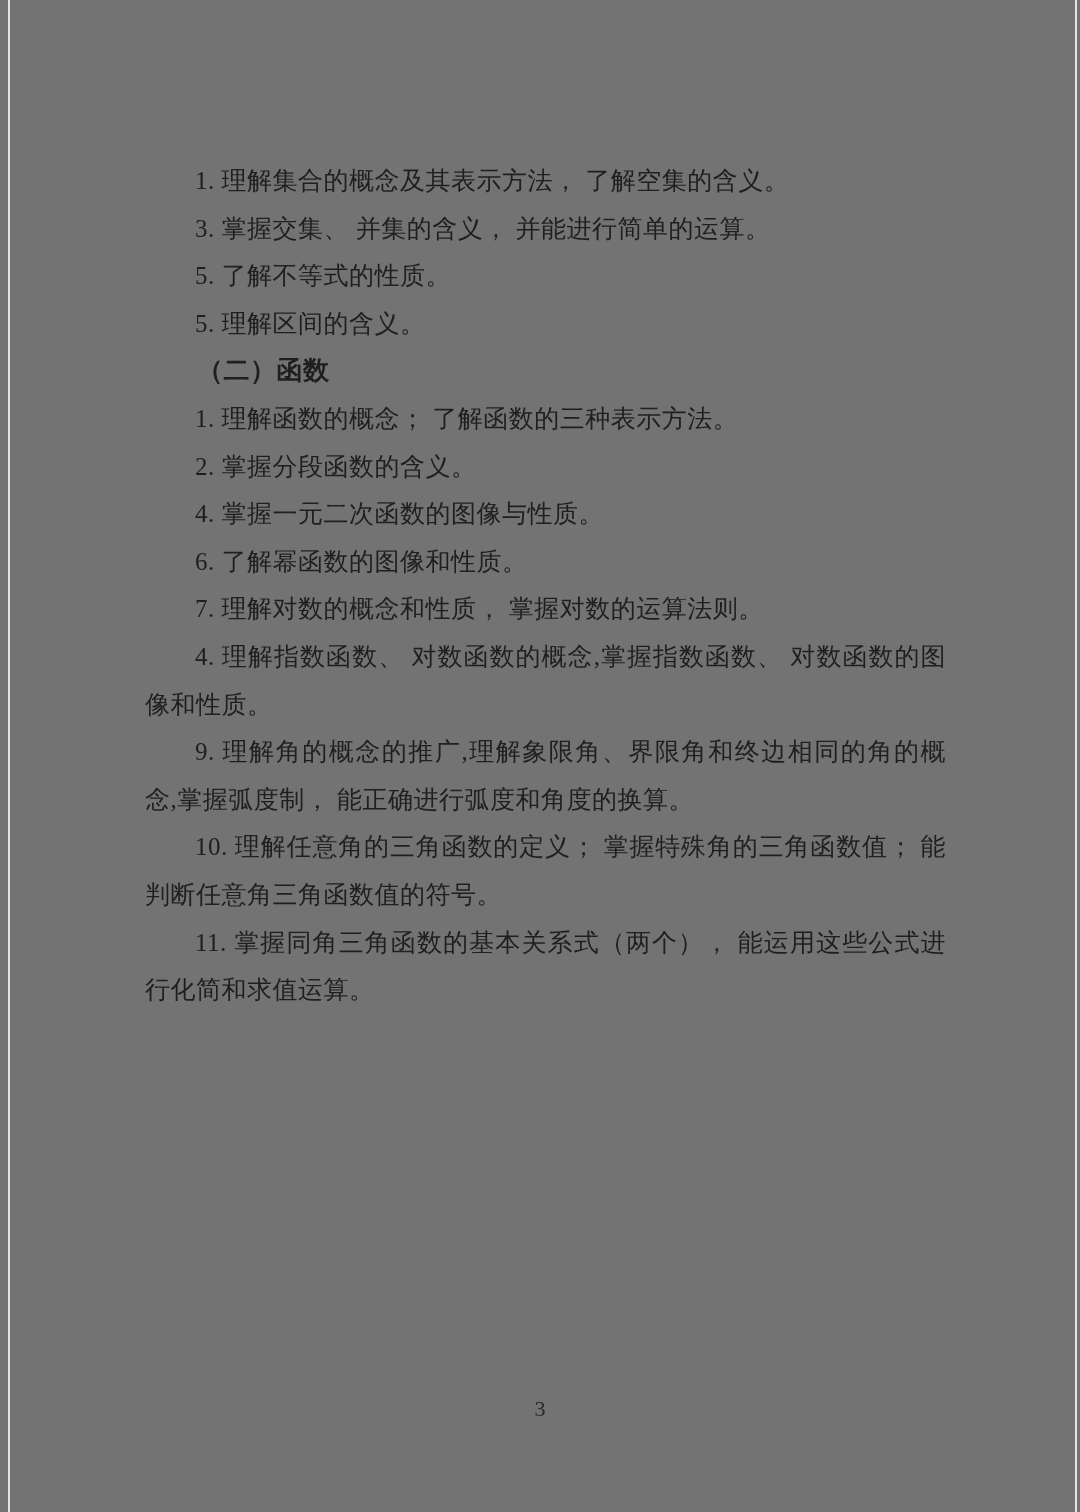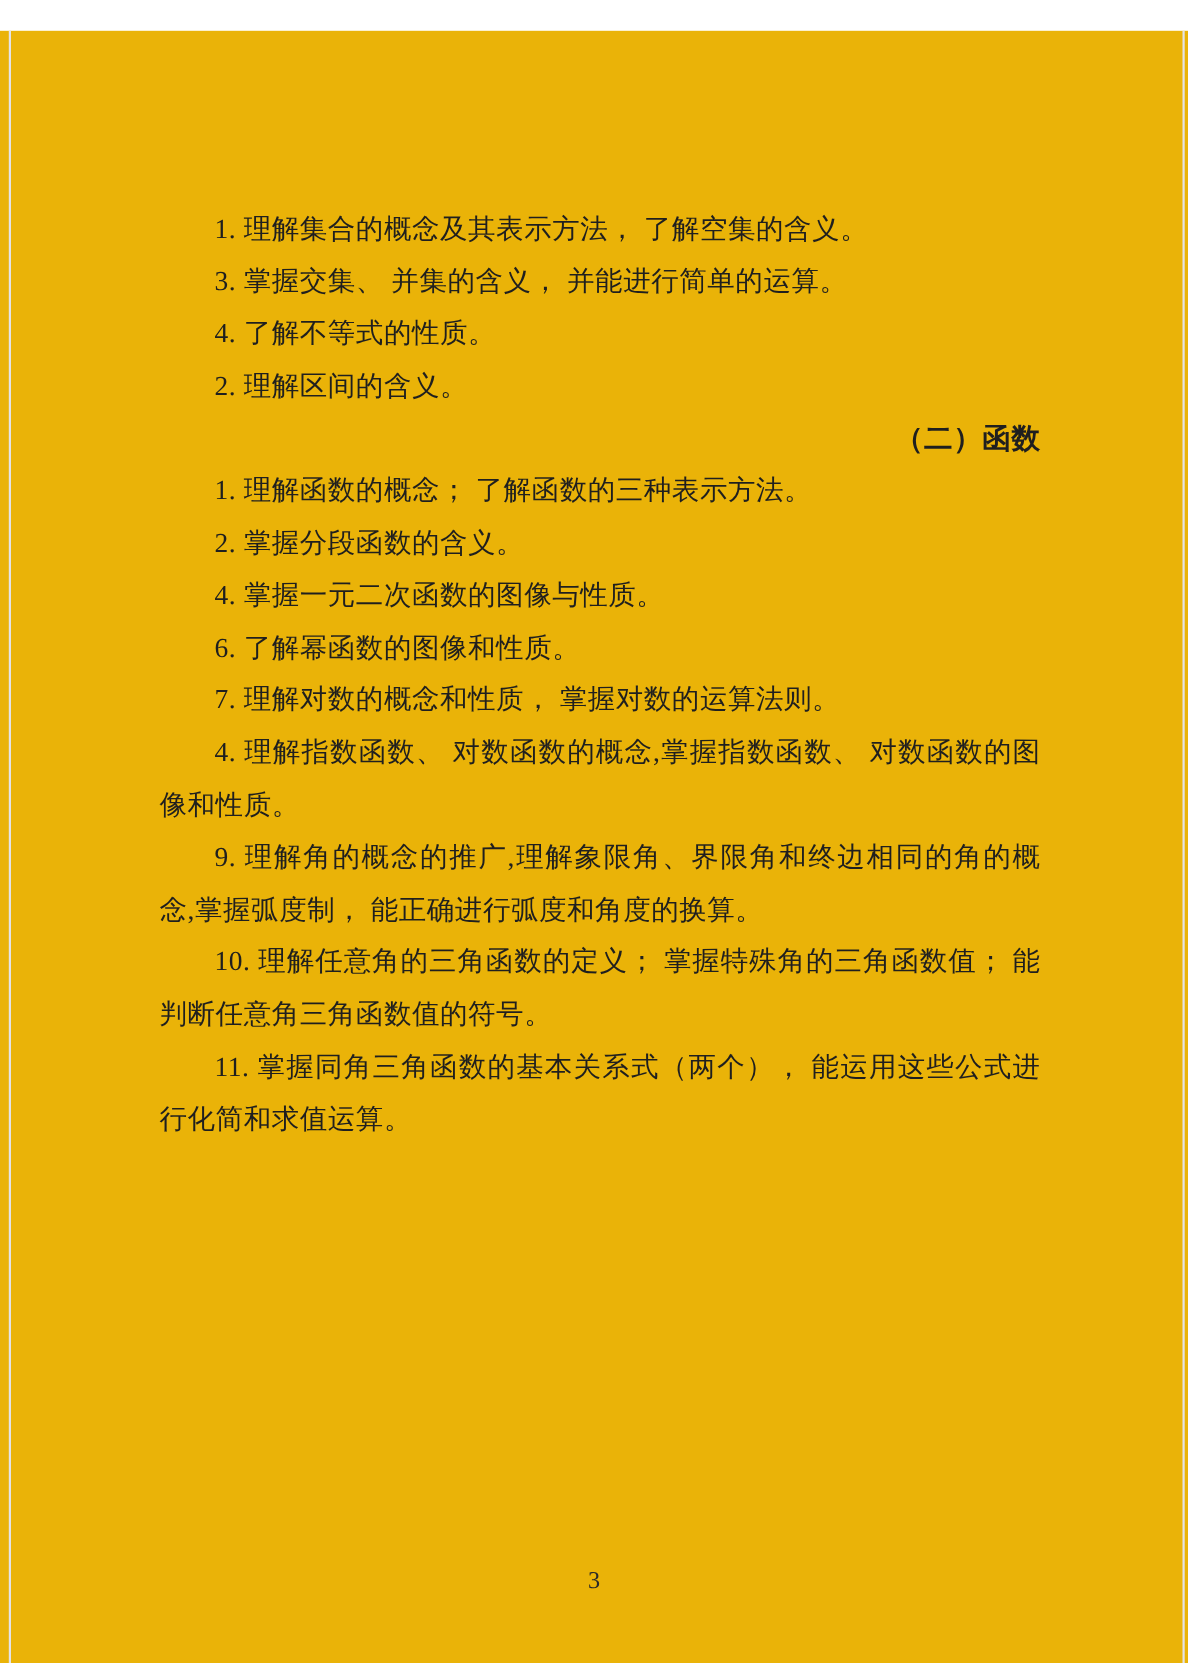--- a/index.html
+++ b/index.html
@@ -11,22 +11,21 @@
     width: 1080px;
     height: 1512px;
     position: relative;
     overflow: hidden;
     font-family: "Liberation Serif", "DejaVu Serif", serif;
     color: #1f1f1f;
   }
   .page {
     position: absolute;
     inset: 0;
-    background: #eab308;
-    margin-top: 28px;
+    background: #737373;
   }
   .scan-edge {
     position: absolute;
     top: 0;
     bottom: 0;
     width: 2px;
     background: #e3e3e6;
   }
   .scan-edge.left  { left: 8px; }
   .scan-edge.right { right: 3px; }
@@ -43,21 +42,21 @@
   .content p.li {
     margin: 0;
     text-indent: 2em;
   }
   .content h3.heading {
     margin: 0;
     font-size: 26px;
     line-height: 47.6px;
     font-weight: bold;
     text-indent: 2em;
-    text-align: right;
+    text-align: left;
   }
   .page-number {
     position: absolute;
     left: 0;
     width: 100%;
     top: 1396px;
     text-align: center;
     font-size: 22px;
     color: #2a2a2a;
     letter-spacing: 0;
@@ -68,22 +67,22 @@
 
 <div class="page">
 
   <div class="scan-edge left"></div>
   <div class="scan-edge right"></div>
 
   <div class="content">
 
     <p class="li">1. 理解集合的概念及其表示方法， 了解空集的含义。</p>
     <p class="li">3. 掌握交集、 并集的含义， 并能进行简单的运算。</p>
-    <p class="li">4. 了解不等式的性质。</p>
-    <p class="li">2. 理解区间的含义。</p>
+    <p class="li">5. 了解不等式的性质。</p>
+    <p class="li">5. 理解区间的含义。</p>
 
     <h3 class="heading">（二）函数</h3>
 
     <p class="li">1. 理解函数的概念； 了解函数的三种表示方法。</p>
     <p class="li">2. 掌握分段函数的含义。</p>
     <p class="li">4. 掌握一元二次函数的图像与性质。</p>
     <p class="li">6. 了解幂函数的图像和性质。</p>
     <p class="li">7. 理解对数的概念和性质， 掌握对数的运算法则。</p>
     <p class="li">4. 理解指数函数、 对数函数的概念,掌握指数函数、 对数函数的图像和性质。</p>
     <p class="li">9. 理解角的概念的推广,理解象限角、界限角和终边相同的角的概念,掌握弧度制， 能正确进行弧度和角度的换算。</p>

